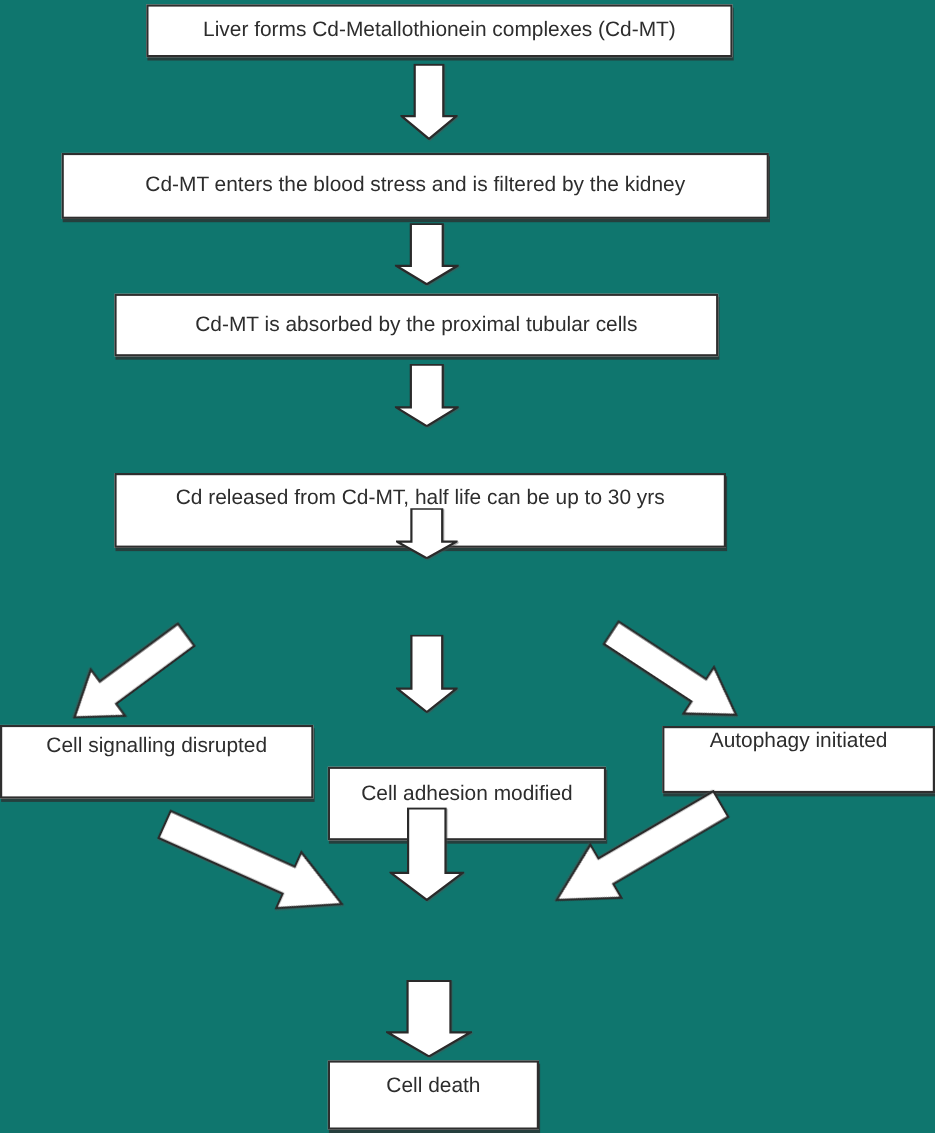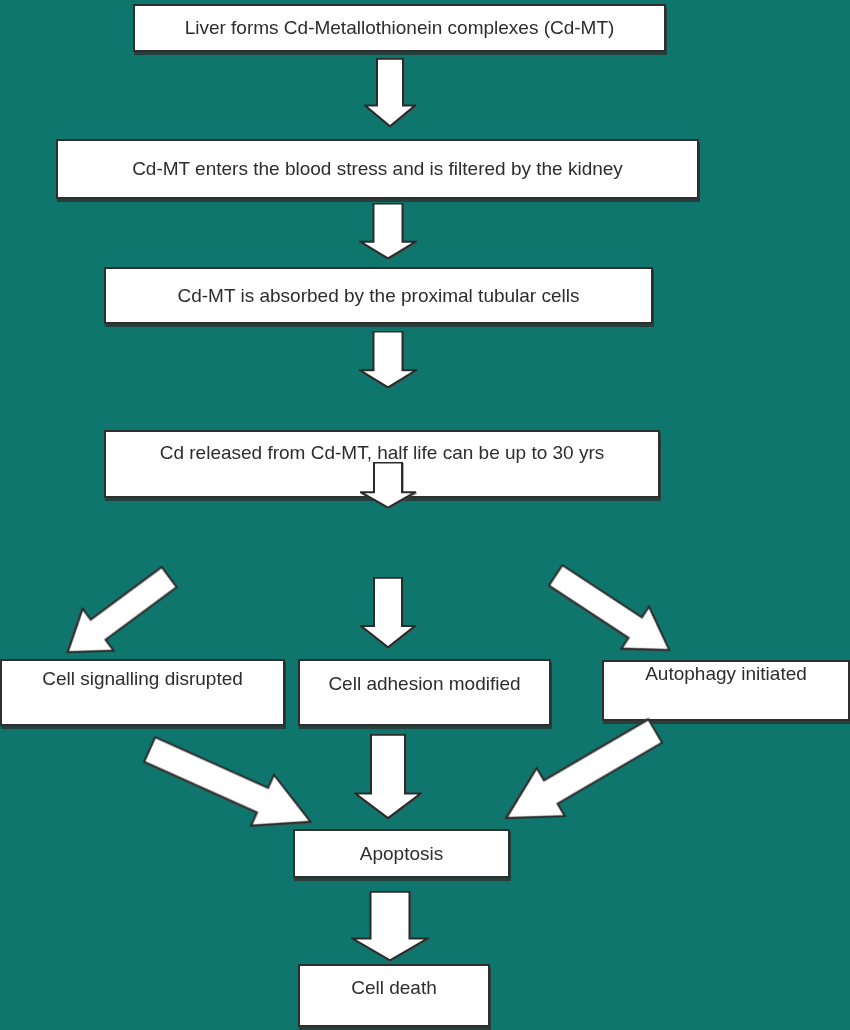--- a/index.html
+++ b/index.html
@@ -111,21 +111,21 @@
   <div class="arrow" style="left:543px; top:585px; width:140px; height:56px; transform:rotate(33.3deg);">
     <svg viewBox="0 0 100 60" preserveAspectRatio="none">
       <path d="M1,17 L69,17 L69,3 L98,30 L69,57 L69,43 L1,43 Z"></path>
     </svg>
   </div>
 
   <div class="node top-text" style="left:0px; top:659px; width:285px; height:67px; padding-top:6px;">
     <span>Cell signalling disrupted</span>
   </div>
 
-  <div class="node top-text" style="left:298px; top:659px; width:253px; height:67px; padding-top:11px;">
+  <div class="node top-text" style="left:298px; top:697px; width:253px; height:67px; padding-top:11px;">
     <span>Cell adhesion modified</span>
   </div>
 
   <div class="node top-text" style="left:602px; top:660px; width:248px; height:61px; ">
     <span>Autophagy initiated</span>
   </div>
 
   <div class="arrow" style="left:140px; top:755px; width:182px; height:62px; transform:rotate(24.2deg);">
     <svg viewBox="0 0 100 60" preserveAspectRatio="none">
       <path d="M1,17 L69,17 L69,3 L98,30 L69,57 L69,43 L1,43 Z"></path>
@@ -137,23 +137,20 @@
       <path d="M25,1 L75,1 L75,70 L98,70 L50,99 L2,70 L25,70 Z"></path>
     </svg>
   </div>
 
   <div class="arrow" style="left:491px; top:744px; width:178px; height:62px; transform:rotate(149.7deg);">
     <svg viewBox="0 0 100 60" preserveAspectRatio="none">
       <path d="M1,17 L69,17 L69,3 L98,30 L69,57 L69,43 L1,43 Z"></path>
     </svg>
   </div>
 
-  <div class="node" style="left:293px; top:829px; width:217px; height:49px;">
-    <span>Apoptosis</span>
-  </div>
 
   <div class="arrow" style="left:351px; top:891px; width:78px; height:70px;">
     <svg viewBox="0 0 100 100" preserveAspectRatio="none">
       <path d="M25,1 L75,1 L75,68 L98,68 L50,99 L2,68 L25,68 Z"></path>
     </svg>
   </div>
 
   <div class="node top-text" style="left:298px; top:964px; width:192px; height:63px; padding-top:10px;text-align:center;">
     <span>Cell death</span>
   </div>

